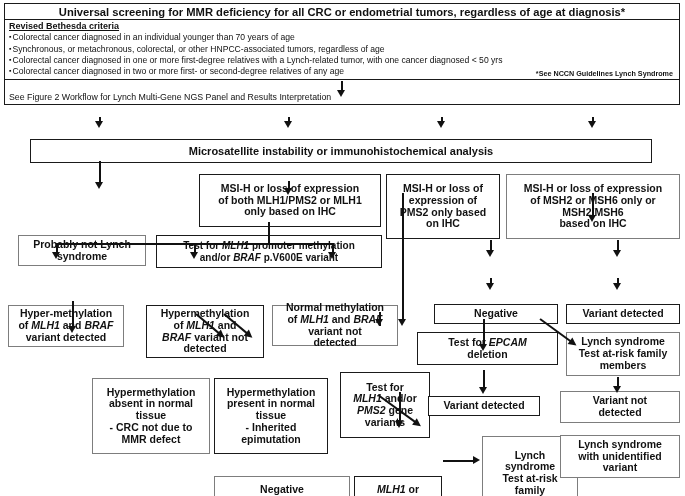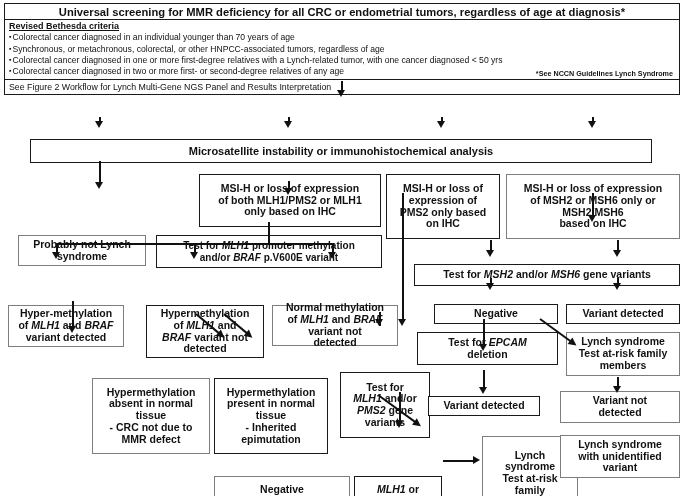--- a/index.html
+++ b/index.html
@@ -8,21 +8,21 @@
 
   
   .hdr{position:absolute;left:4px;top:3px;width:676px;border:1px solid #1a1a1a;box-sizing:border-box;}
   .hdr-title{font-size:11.2px;font-weight:bold;text-align:center;color:#111;padding:2px 4px 1px 4px;line-height:1.1;}
   .hdr-body{border-top:1px solid #1a1a1a;padding:1px 4px 1px 4px;}
   .hdr-sub{font-size:9px;font-weight:bold;color:#111;text-decoration:underline;line-height:1.22;}
   .bullet{font-size:8.6px;color:#111;line-height:1.32;white-space:nowrap;}
   .bullet:before{content:"\25AA";font-size:7px;margin-right:1px;vertical-align:1px;}
   .b-row{display:flex;justify-content:space-between;align-items:flex-end;}
   .note{font-size:7.2px;color:#111;font-weight:bold;padding-right:2px;}
-  .hdr-foot{border-top:1px solid #1a1a1a;font-size:8.8px;color:#111;padding:2px 4px 2px 4px;line-height:1.2;}
+  .hdr-foot{border-top:1px solid #1a1a1a;font-size:8.8px;color:#111;padding:12px 4px 2px 4px;line-height:1.2;}
 
   
   .bx{position:absolute;box-sizing:border-box;background:#fff;display:flex;align-items:center;
       justify-content:center;text-align:center;color:#111;font-weight:bold;line-height:1.12;
       border:1px solid #7d7d7d;margin-top:46px;}
   .bx.dark{border:1px solid #1a1a1a;}
   .bx .t{padding:0 2px;}
   .bx i{font-style:italic;}
 
   
@@ -98,23 +98,20 @@
   <div class="arw" style="left:398px;top:319px;"></div>
 
   <div class="bx" style="left:18px;top:189px;width:128px;height:31px;font-size:10.5px;">
     <div class="t">Probably not Lynch<br>syndrome</div>
   </div>
 
   <div class="bx dark" style="left:156px;top:189px;width:226px;height:33px;font-size:10px;">
     <div class="t">Test for <i>MLH1</i> promoter methylation<br>and/or <i>BRAF</i> p.V600E variant</div>
   </div>
 
-  <div class="bx dark" style="left:414px;top:218px;width:266px;height:22px;font-size:10.5px;">
-    <div class="t">Test for <i>MSH2</i> and/or <i>MSH6</i> gene variants</div>
-  </div>
 
   <div class="vl" style="left:268px;top:222px;height:22px;"></div>
   <div class="hl" style="left:56px;top:243px;width:277px;"></div>
   <div class="vl" style="left:56px;top:243px;height:12px;"></div>
   <div class="arw" style="left:52px;top:252px;"></div>
   <div class="vl" style="left:194px;top:243px;height:12px;"></div>
   <div class="arw" style="left:190px;top:252px;"></div>
   <div class="vl" style="left:332px;top:243px;height:12px;"></div>
   <div class="arw" style="left:328px;top:252px;"></div>
 

